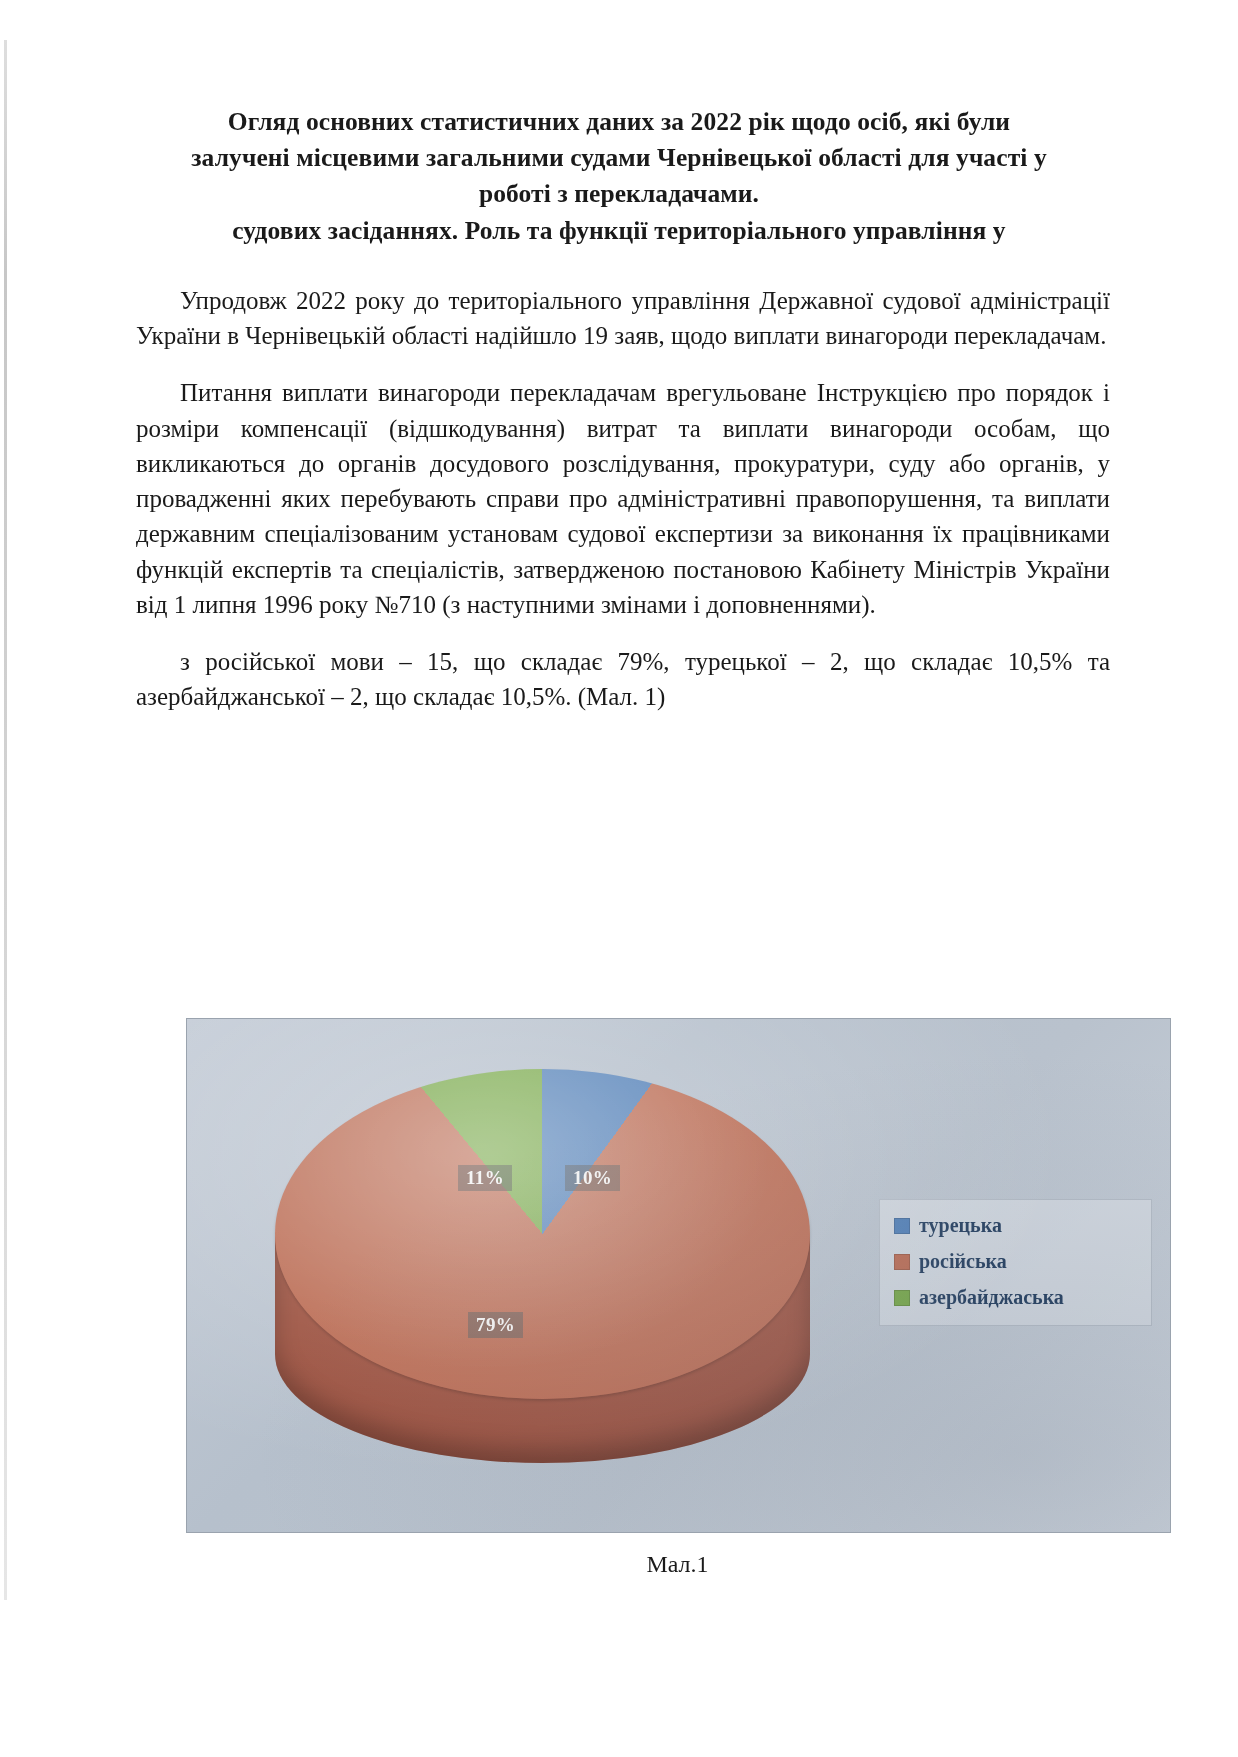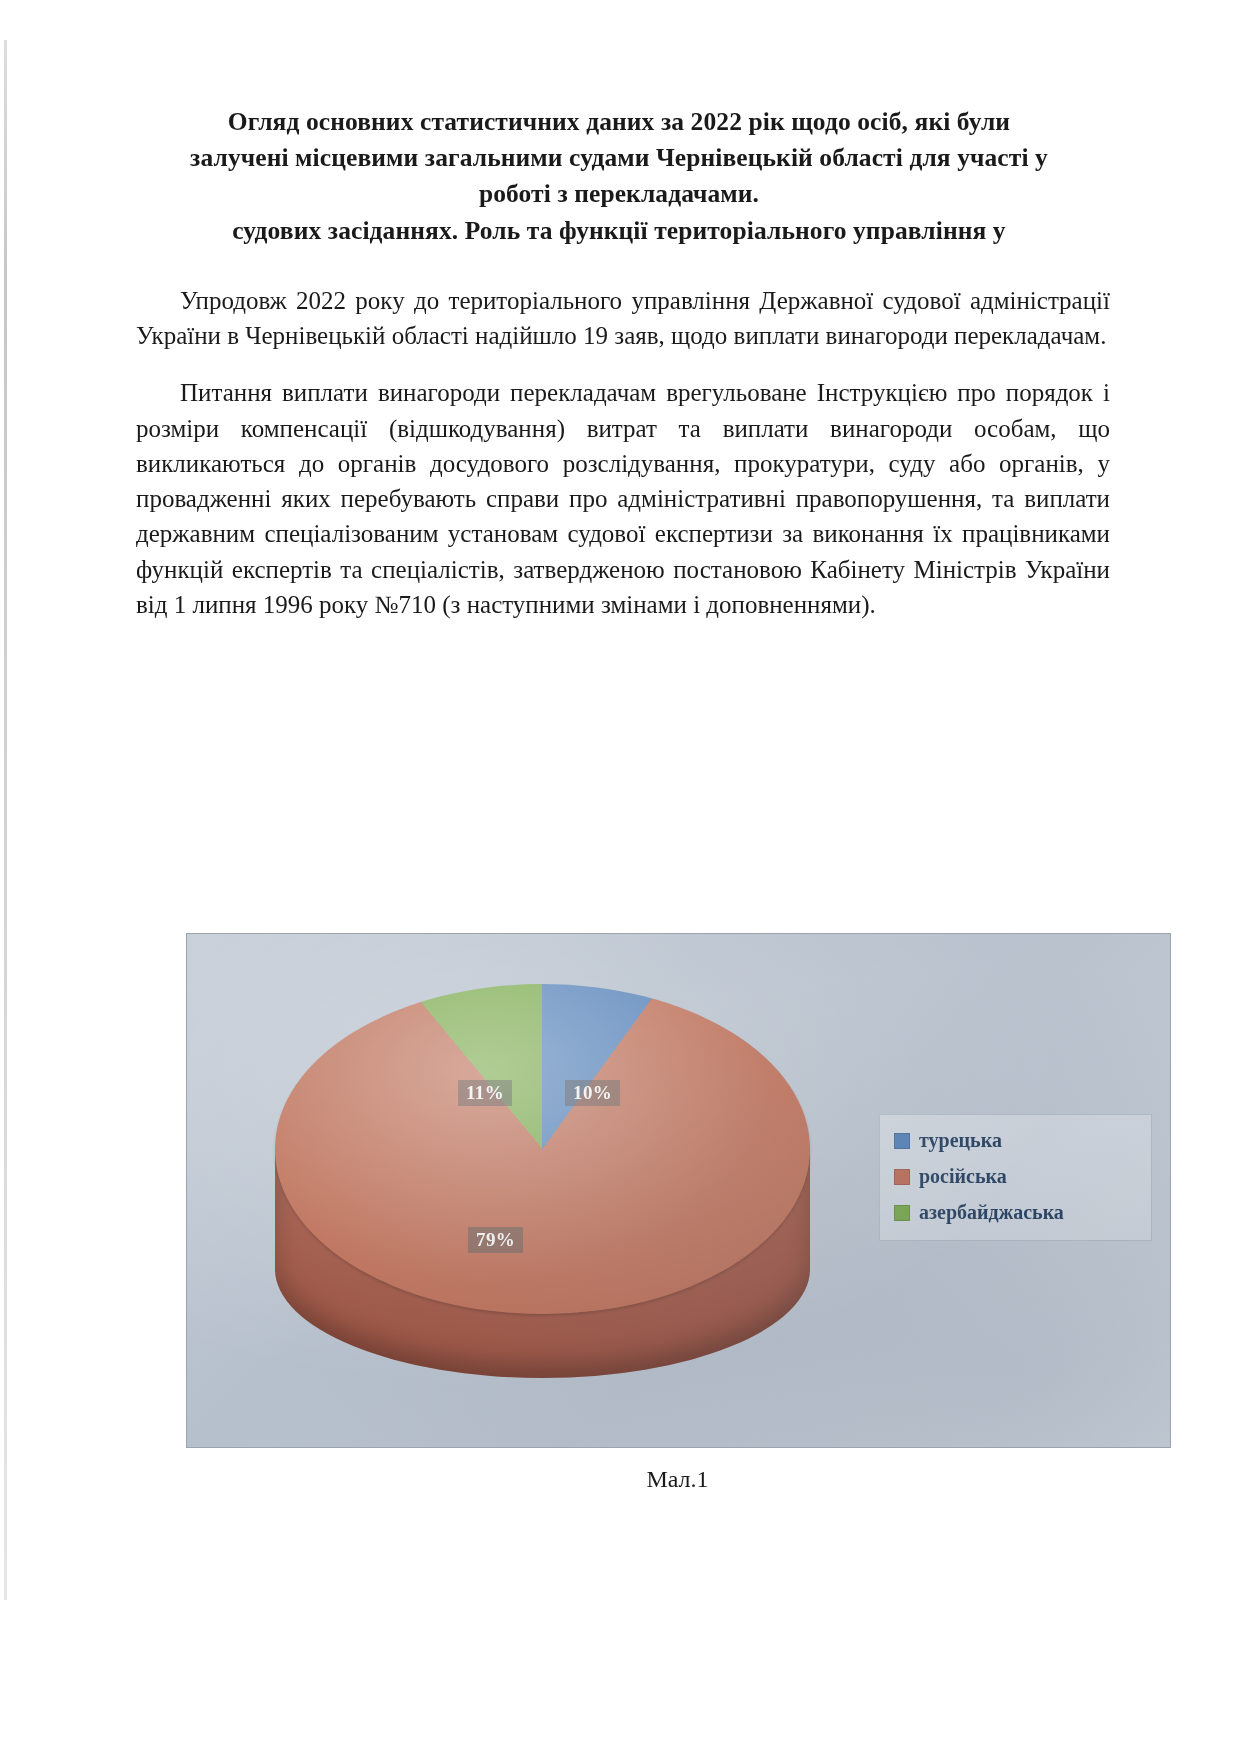--- a/index.html
+++ b/index.html
@@ -68,21 +68,21 @@
     margin-bottom: 0;
   }
   p.para.nogap {
     margin-top: 0;
   }
 
   
   .figure-wrap {
     position: absolute;
     left: 170px;
-    top: 933px;
+    top: 1018px;
     width: 983px;
     padding-left: 16px;
   }
   .chart-box {
     position: relative;
     width: 983px;
     height: 513px;
     background: linear-gradient(135deg, #c3cbd6 0%, #b6c0cc 35%, #b9c2cd 60%, #cdd4dd 100%);
     border: 1px solid #9aa3ae;
     overflow: hidden;
@@ -196,30 +196,31 @@
 <body>
 
 <div class="page">
 
   <div class="scan-edge"></div>
 
   <div class="content">
 
     <h1 class="doc-title">
       <span class="l">Огляд основних статистичних даних за 2022 рік щодо осіб, які були</span>
-      <span class="l">залучені місцевими загальними судами Чернівецькій області для участі у</span>
+      <span class="l">залучені місцевими загальними судами Чернівецької області для участі у</span>
       <span class="l">роботі з перекладачами.</span>
       <span class="l">судових засіданнях.  Роль та функції територіального управління у</span>
     </h1>
 
     <p class="para">Упродовж 2022 року до територіального управління Державної судової адміністрації України в Чернівецькій області надійшло 19 заяв, щодо виплати винагороди перекладачам.</p>
 
     <p class="para">Питання виплати винагороди перекладачам врегульоване Інструкцією про порядок і розміри компенсації (відшкодування) витрат та виплати винагороди особам, що викликаються до органів досудового розслідування, прокуратури, суду або органів, у провадженні яких перебувають справи про адміністративні правопорушення, та виплати державним спеціалізованим установам судової експертизи за виконання їх працівниками функцій експертів та спеціалістів, затвердженою постановою Кабінету Міністрів України від 1 липня 1996 року №710 (з наступними змінами і доповненнями).</p>
 
 
+    <p class="para nogap">з російської мови – 15, що складає 79%, турецької – 2, що складає 10,5% та азербайджанської – 2, що складає 10,5%. (Мал. 1)</p>
 
   </div>
 
   <div class="figure-wrap">
 
     <div class="chart-box">
 
       <div class="pie-stage">
         <div class="pie-side"></div>
         <div class="pie-top"></div>

